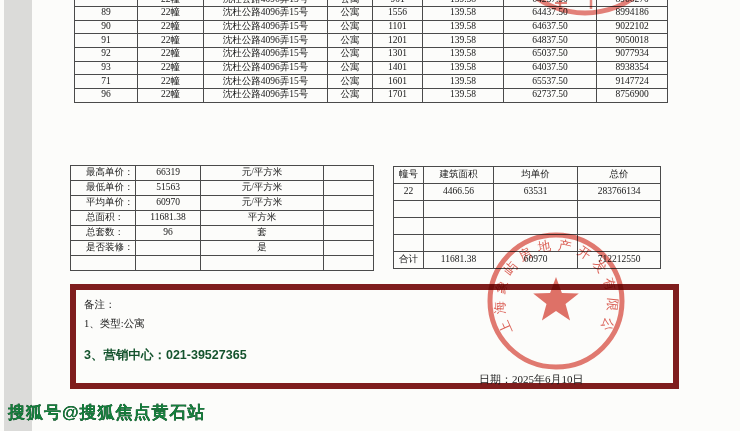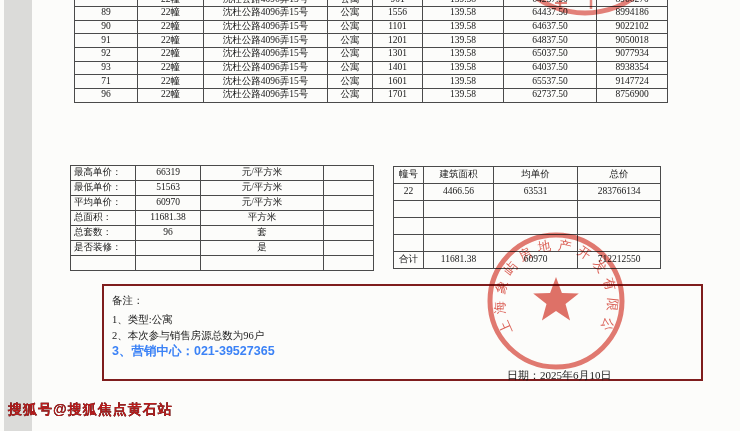--- a/index.html
+++ b/index.html
@@ -10,38 +10,38 @@
   }
   .scan-strip{position:absolute;left:4px;top:0;width:28px;height:431px;background:#dbdbd9;}
   table{border-collapse:collapse;table-layout:fixed;background:transparent;}
   td{border:1px solid #4a4a4a;font-size:9.5px;text-align:center;padding:0 1px;
      overflow:hidden;white-space:nowrap;line-height:1.05;color:#161616;}
   .toptbl{position:absolute;left:74px;top:-8px;}
   .toptbl tr{height:13.7px;font-family:Liberation Serif, serif;}
   .toptbl td{font-size:9.5px;}
   .sumtbl{position:absolute;left:70px;top:165px;}
   .sumtbl tr{height:15px;}
-  .sumtbl td.lbl{text-align:left;padding-left:3px;}
+  .sumtbl td.lbl{text-align:left;padding-left:15px;}
   .bldtbl{position:absolute;left:393px;top:166px;}
   .bldtbl tr{height:17px;}
   .notes-box{position:absolute;left:70px;top:284px;width:597px;height:93px;
-     border:2px solid #7f1d1d;font-size:10.5px;margin-left:32px;}
+     border:6px solid #7f1d1d;font-size:10.5px;}
   .nline{position:absolute;left:8px;white-space:nowrap;}
   .hotline{font-family:"Liberation Sans","DejaVu Sans",sans-serif;font-weight:bold;
-     font-size:12.5px;color:#3b82f6;}
+     font-size:12.5px;color:#14532d;}
   .company-line{position:absolute;left:355px;top:56px;white-space:nowrap;font-size:10.5px;}
   .company-line .gap{display:inline-block;width:18px;}
   .date-line{position:absolute;left:403px;top:82px;white-space:nowrap;font-size:11px;}
   .stamp{position:absolute;mix-blend-mode:multiply;opacity:.88;}
   .stamp-main{left:481px;top:226px;}
   .stamp-partial{left:515px;top:0;}
   .ringtext{font-size:13px;letter-spacing:6px;fill:#d94c41;
      font-family:"Liberation Serif","DejaVu Serif",serif;}
-  .watermark{position:absolute;left:8px;top:401px;font-size:14px;font-weight:900;
-     letter-spacing:1px;color:#b91c1c;font-family:"Liberation Sans","DejaVu Sans",sans-serif;
+  .watermark{position:absolute;left:8px;top:401px;font-size:17px;font-weight:900;
+     letter-spacing:1px;color:#15803d;font-family:"Liberation Sans","DejaVu Sans",sans-serif;
      text-shadow:0 0 0.5px #000;}
 </style>
 </head>
 <body>
 
 <div class="scan-strip"></div>
 
 <table class="toptbl">
   <colgroup>
       <col style="width:63px">
@@ -233,21 +233,20 @@
     <td>11681.38</td>
     <td>60970</td>
     <td>712212550</td>
   </tr>
 </tbody>
   </table>
 
 <div class="notes-box">
   <div class="nline" style="top:8px">备注：</div>
   <div class="nline" style="top:27px">1、类型:公寓</div>
-  <div class="nline" style="top:43px">2、本次参与销售房源总数为96户</div>
   <div class="nline hotline" style="top:57px">3、营销中心：021-39527365</div>
   <div class="date-line">
     <span>日期：</span><span>2025年6月10日</span>
   </div>
 </div>
 
 <svg class="stamp stamp-main" width="150" height="150" viewBox="0 0 150 150">
   <circle cx="75" cy="75" r="66" fill="none" stroke="#d94c41" stroke-width="5" opacity="0.85"></circle>
   <polygon fill="#d94c41" opacity="0.9" points="75,51 80.9,66.9 97.8,67.6 84.5,78.1 89.1,94.4 75,85 60.9,94.4 65.5,78.1 52.2,67.6 69.1,66.9"></polygon>
   <defs>

